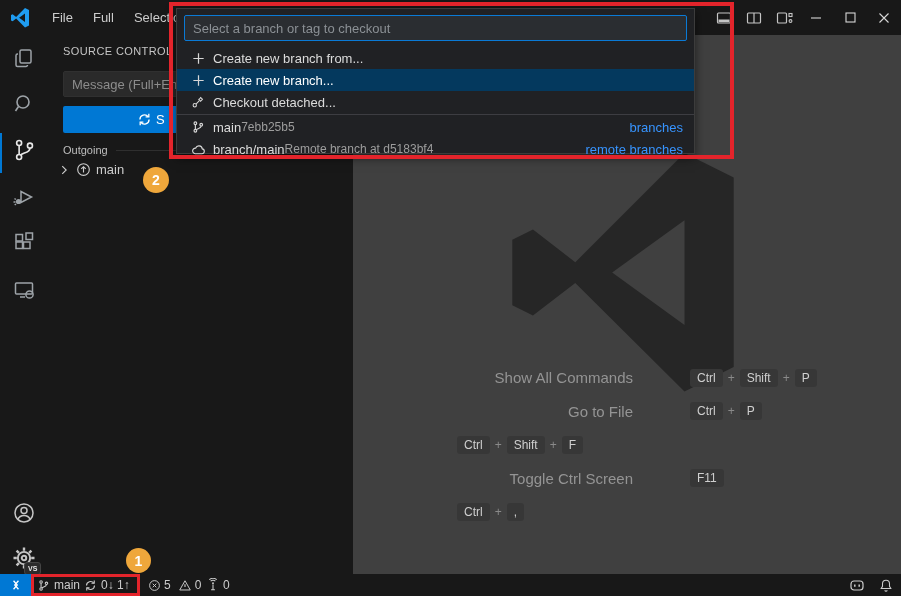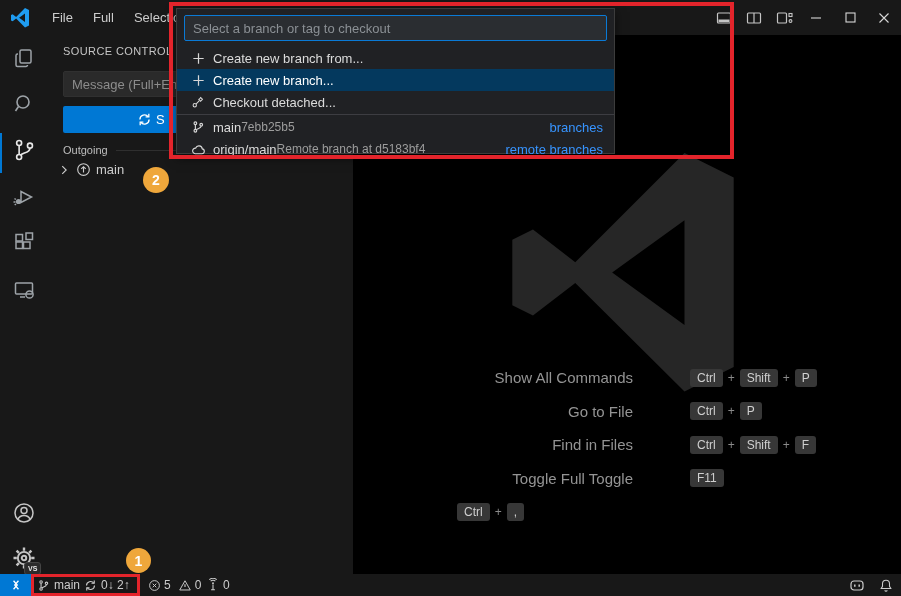--- a/index.html
+++ b/index.html
@@ -27,37 +27,37 @@
   .sb-msgbox{position:absolute;left:16px;top:36px;width:280px;height:26px;background:#2a2a2a;border:1px solid #303030;
     border-radius:2px;display:flex;align-items:center;padding-left:8px;box-sizing:border-box;font-size:13px;color:#8c8c8c;}
   .sb-sync{position:absolute;left:16px;top:71px;width:280px;height:27px;background:#0078d4;border-radius:2px;
     display:flex;align-items:center;color:#ffffff;font-size:13px;}
   .sb-sync .sync-ic{position:absolute;left:74px;}
   .sb-sync .sync-lbl{position:absolute;left:93px;}
   .sb-outgoing{position:absolute;left:16px;top:109px;right:10px;display:flex;align-items:center;font-size:11px;color:#bfbfbf;}
   .sb-outgoing .rule{flex:1;height:1px;background:#2f2f2f;margin-left:8px;}
   .sb-main-row{position:absolute;left:10px;top:127px;display:flex;align-items:center;font-size:13px;color:#cccccc;gap:5px;}
   
-  .editor{position:absolute;left:353px;top:35px;right:0;bottom:22px;background:#000000;}
+  .editor{position:absolute;left:353px;top:35px;right:0;bottom:22px;background:#404040;}
   .watermark{position:absolute;left:137px;top:118px;width:266px;height:246px;}
   .shortcuts{position:absolute;left:47px;top:326px;width:420px;}
   .sc-row{height:33.5px;display:flex;align-items:center;}
   .sc-label{width:233px;text-align:right;font-size:15px;color:#949494;flex:0 0 auto;}
   .sc-keys{margin-left:13px;display:flex;align-items:center;padding-left:44px;}
   .kbd{background:#373737;color:#cfcfcf;font-size:12px;border-radius:3px;padding:2px 7px;line-height:14px;}
   .kplus{color:#8a8a8a;font-size:12px;margin:0 5px;}
   
   .statusbar{position:absolute;left:0;bottom:0;width:901px;height:22px;background:#181818;font-size:12px;color:#cccccc;}
   .st-remote{position:absolute;left:0;top:0;width:31px;height:22px;background:#0078d4;display:flex;align-items:center;justify-content:center;}
   .st-branch{position:absolute;left:37px;top:0;height:22px;display:flex;align-items:center;gap:4px;}
   .st-problems{position:absolute;left:148px;top:0;height:22px;display:flex;align-items:center;gap:3px;}
   .st-ports{position:absolute;left:206px;top:0;height:22px;display:flex;align-items:center;gap:3px;}
   .st-right{position:absolute;right:8px;top:0;height:22px;display:flex;align-items:center;gap:14px;}
   
-  .qp-panel{position:absolute;left:176px;top:8px;width:439px;height:146px;background:#202124;
+  .qp-panel{position:absolute;left:176px;top:8px;width:519px;height:146px;background:#202124;
     border:1px solid #3c3c3c;box-sizing:border-box;box-shadow:0 4px 10px rgba(0,0,0,.55);z-index:20;}
   .qp-input{position:absolute;left:7px;top:6px;right:7px;height:26px;background:#2a2d31;border:1px solid #0a7ad6;
     border-radius:2px;box-sizing:border-box;display:flex;align-items:center;padding-left:8px;font-size:13px;color:#8b9095;}
   .qp-list{position:absolute;left:0;top:38px;right:0;}
   .qp-row{height:22px;display:flex;align-items:center;padding-left:13px;font-size:13px;color:#dcdcdc;}
   .qp-row.selected{background:#04395e;color:#ffffff;}
   .qp-ic{width:16px;height:16px;margin-right:7px;flex:0 0 auto;display:flex;align-items:center;justify-content:center;}
   .qp-desc{color:#9d9d9d;font-size:12px;}
   .qp-link{margin-left:auto;padding-right:11px;color:#3794ff;font-size:13px;}
   .qp-sep{height:1px;background:#3d3d42;margin:1px 0;}
@@ -235,31 +235,30 @@
         </div>
         <div class="sc-row">
           <span class="sc-label">Go to File</span>
           <span class="sc-keys">
             <span class="kbd">Ctrl</span>
             <span class="kplus">+</span>
             <span class="kbd">P</span>
           </span>
         </div>
         <div class="sc-row">
-          <span class="sc-label">Find in Files</span>
           <span class="sc-keys">
             <span class="kbd">Ctrl</span>
             <span class="kplus">+</span>
             <span class="kbd">Shift</span>
             <span class="kplus">+</span>
             <span class="kbd">F</span>
           </span>
         </div>
         <div class="sc-row">
-          <span class="sc-label">Toggle Full Toggle</span>
+          <span class="sc-label">Toggle Ctrl Screen</span>
           <span class="sc-keys">
             <span class="kbd">F11</span>
           </span>
         </div>
         <div class="sc-row">
           <span class="sc-keys">
             <span class="kbd">Ctrl</span>
             <span class="kplus">+</span>
             <span class="kbd">,</span>
           </span>
@@ -279,21 +278,21 @@
           <circle cx="7.5" cy="18.5" r="2.3"></circle>
           <circle cx="17.5" cy="8" r="2.3"></circle>
           <path d="M7.5 7.8v8.4M17.5 10.3c0 4-6 4.2-8.5 6.2"></path>
         </svg>
       <span>main</span>
       <svg width="13" height="13" viewBox="0 0 16 16" fill="none" stroke="#cccccc" stroke-width="1.4">
           <path d="M12.9 8a4.9 4.9 0 0 1-8.9 2.8M3.1 8A4.9 4.9 0 0 1 12 5.2"></path>
           <path d="M12.6 1.8v3.4H9.2"></path>
           <path d="M3.4 14.2v-3.4h3.4"></path>
         </svg>
-      <span>0↓ 2↑</span>
+      <span>0↓ 1↑</span>
     </div>
     <div class="st-problems">
       <svg width="13" height="13" viewBox="0 0 16 16" fill="none" stroke="#cccccc" stroke-width="1.2">
           <circle cx="8" cy="8" r="6"></circle>
           <path d="M5.8 5.8l4.4 4.4M10.2 5.8l-4.4 4.4"></path>
         </svg>
       <span>5</span>
       <svg width="14" height="13" viewBox="0 0 16 16" fill="none" stroke="#cccccc" stroke-width="1.2" style="margin-left:4px">
           <path d="M8 2.2 14.5 13.5H1.5z"></path>
           <path d="M8 6.5v3.2M8 11.6v.01" stroke-width="1.4"></path>
@@ -362,21 +361,21 @@
           <span>main</span>
           <span class="qp-desc">7ebb25b5</span>
           <span class="qp-link">branches</span>
         </div>
         <div class="qp-row">
           <span class="qp-ic">
             <svg width="15" height="15" viewBox="0 0 16 16" fill="none" stroke="#d6d6d6" stroke-width="1.2">
               <path d="M4.4 12.5h7.2a2.6 2.6 0 0 0 .4-5.17 3.6 3.6 0 0 0-7-.73A2.9 2.9 0 0 0 4.4 12.5z"></path>
             </svg>
           </span>
-          <span>origin/main</span>
+          <span>branch/main</span>
           <span class="qp-desc">Remote branch at d5183bf4</span>
           <span class="qp-link">remote branches</span>
         </div>
       </div>
   </div>
 
   <div class="anno-box anno-box-qp"></div>
   <div class="anno-box anno-box-status"></div>
   <div class="badge badge-2">2</div>
   <div class="badge badge-1">1</div>

